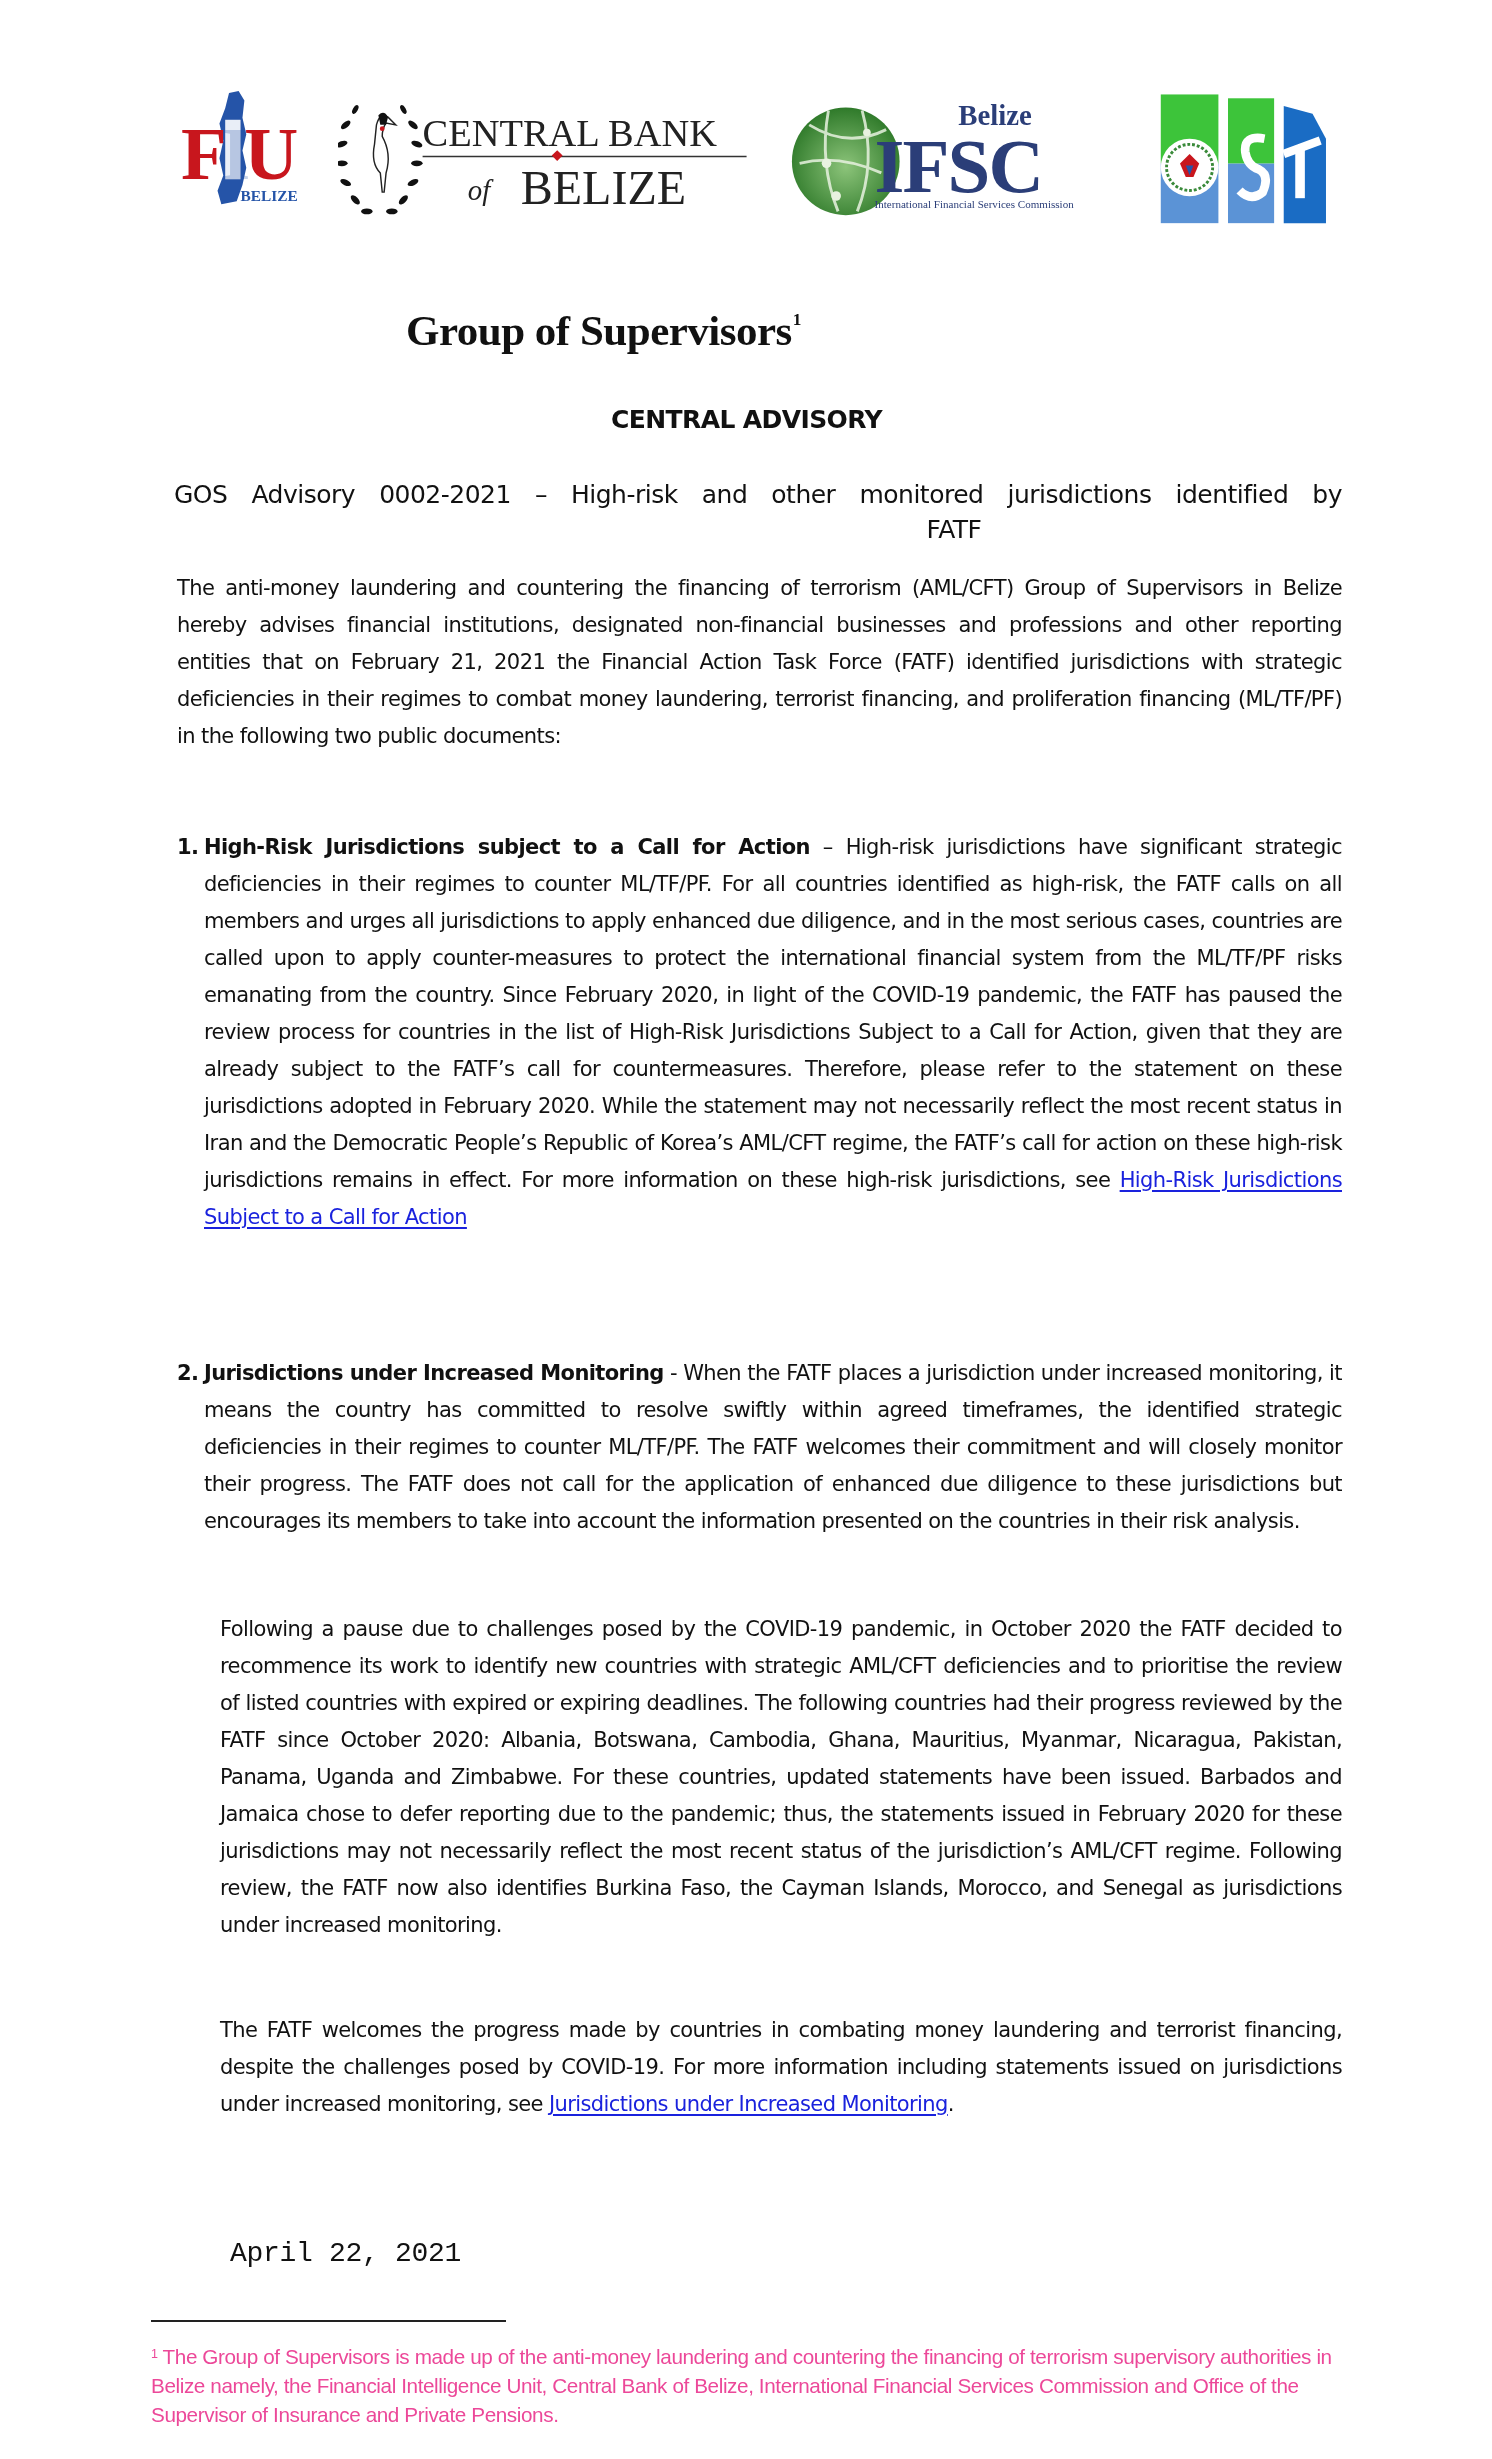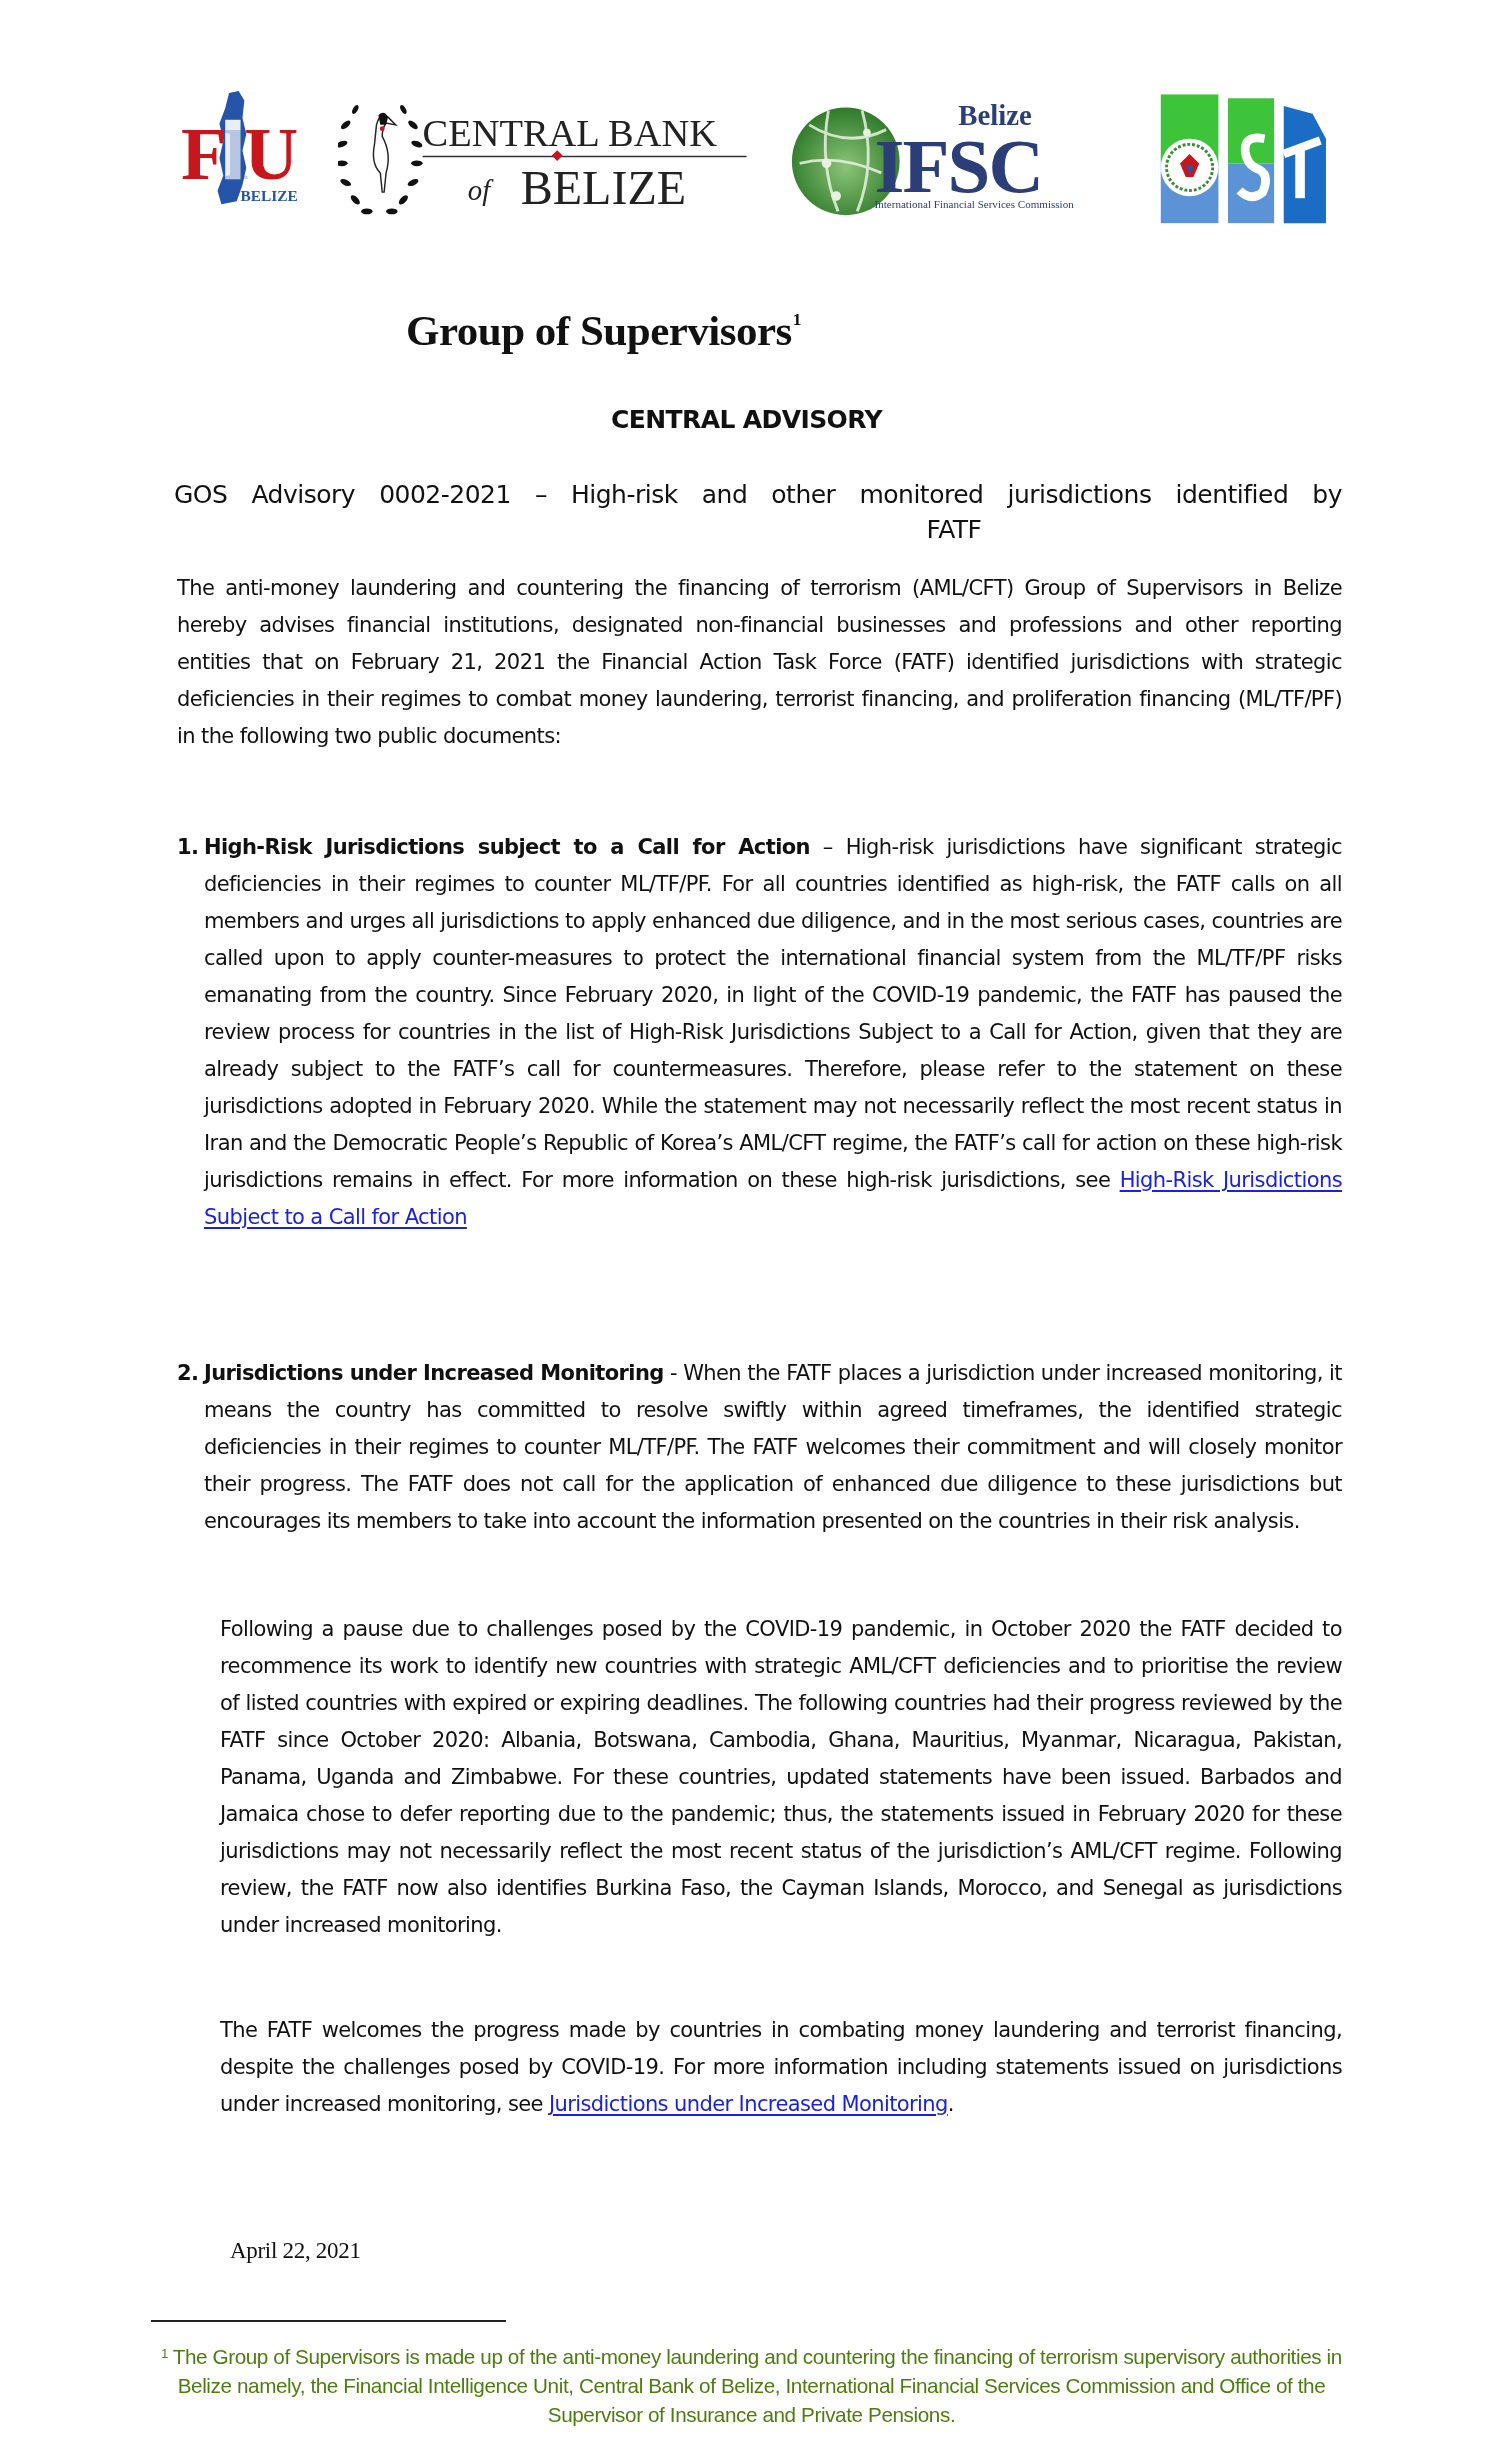--- a/index.html
+++ b/index.html
@@ -18,23 +18,23 @@
   .subject { position:absolute; left:174px; width:1168px; top:477px; font-weight:normal; font-size:25px; letter-spacing:-0.5px; line-height:35px; text-align:center; }
   .subject .l1 { display:block; text-align:justify; text-align-last:justify; }
   .subject .l2 { display:block; text-align:center; padding-left:392px; }
   .body-text { font-size:21px; line-height:37px; letter-spacing:-0.6px; text-align:justify; word-spacing:0px; }
   .para { position:absolute; left:177px; width:1165px; }
   .list { position:absolute; left:177px; width:1165px; }
   .list .num { position:absolute; left:0; top:0; font-weight:bold; }
   .list .txt { margin-left:27px; }
   .list b { font-weight:bold; }
   a.link { color:#1a22dd; text-decoration:underline; text-decoration-thickness:1.9px; text-underline-offset:2.9px; }
-  .date { position:absolute; left:230px; top:2238px; font-family:Liberation Serif, serif; font-size:23px; letter-spacing:-0.3px;text-align:center; }
+  .date { position:absolute; left:230px; top:2238px; font-family:Liberation Mono, monospace; font-size:28px; letter-spacing:-0.3px;text-align:center; }
   .fn-rule { position:absolute; left:151px; top:2320px; width:355px; height:1.9px; background:#222; }
-  .footnote { position:absolute; left:151px; top:2342px; width:1201px; font-family:"Liberation Sans", sans-serif; font-size:20.7px; line-height:29px; letter-spacing:-0.4px; color:#4d7c0f;text-align:center; }
+  .footnote { position:absolute; left:151px; top:2342px; width:1201px; font-family:"Liberation Sans", sans-serif; font-size:20.7px; line-height:29px; letter-spacing:-0.4px; color:#ec4899; }
   .footnote sup { font-size:12.5px; vertical-align:top; position:relative; top:-1.9px; }
 </style>
 </head>
 <body>
 
 <div class="logo" id="fiu">
   <svg width="125" height="117" viewBox="0 0 130 122">
 
     <path d="M52 2 L62 0 L68 10 L66 28 L70 45 L66 62 L70 80 L66 98 L60 115 L44 118 L40 104 L46 88 L42 70 L46 52 L42 34 L48 18 Z" fill="#2554a8"></path>
     <text x="2" y="92" font-family="Liberation Serif, serif" font-weight="bold" font-size="78" fill="#c8161d">F</text>

